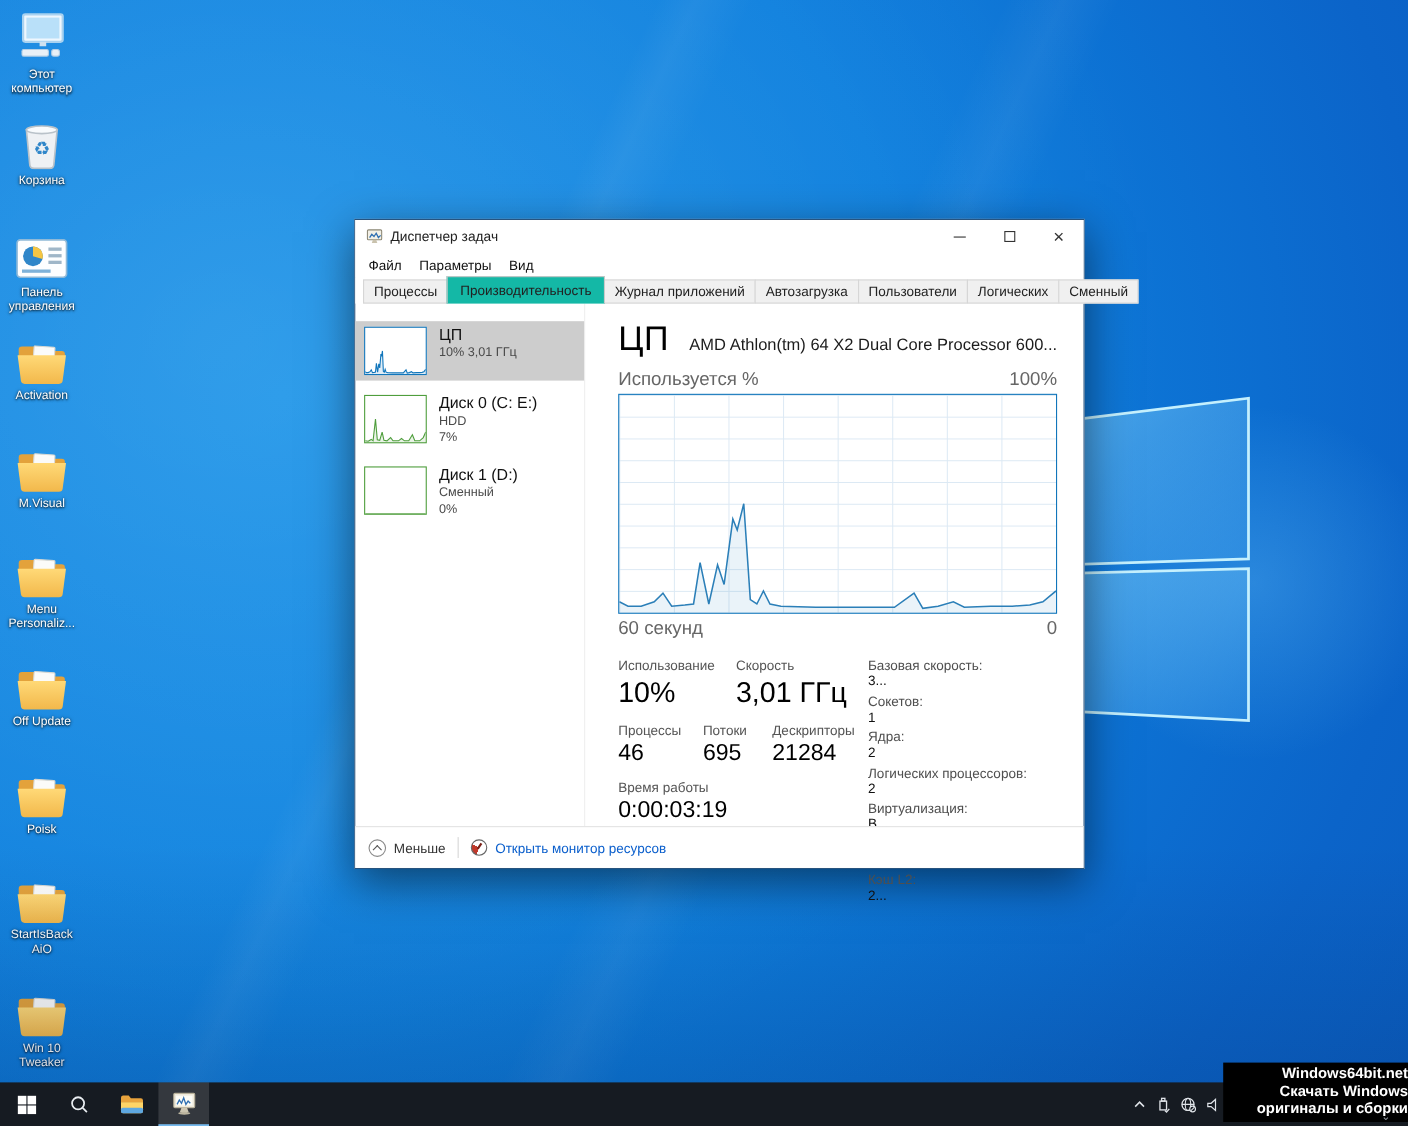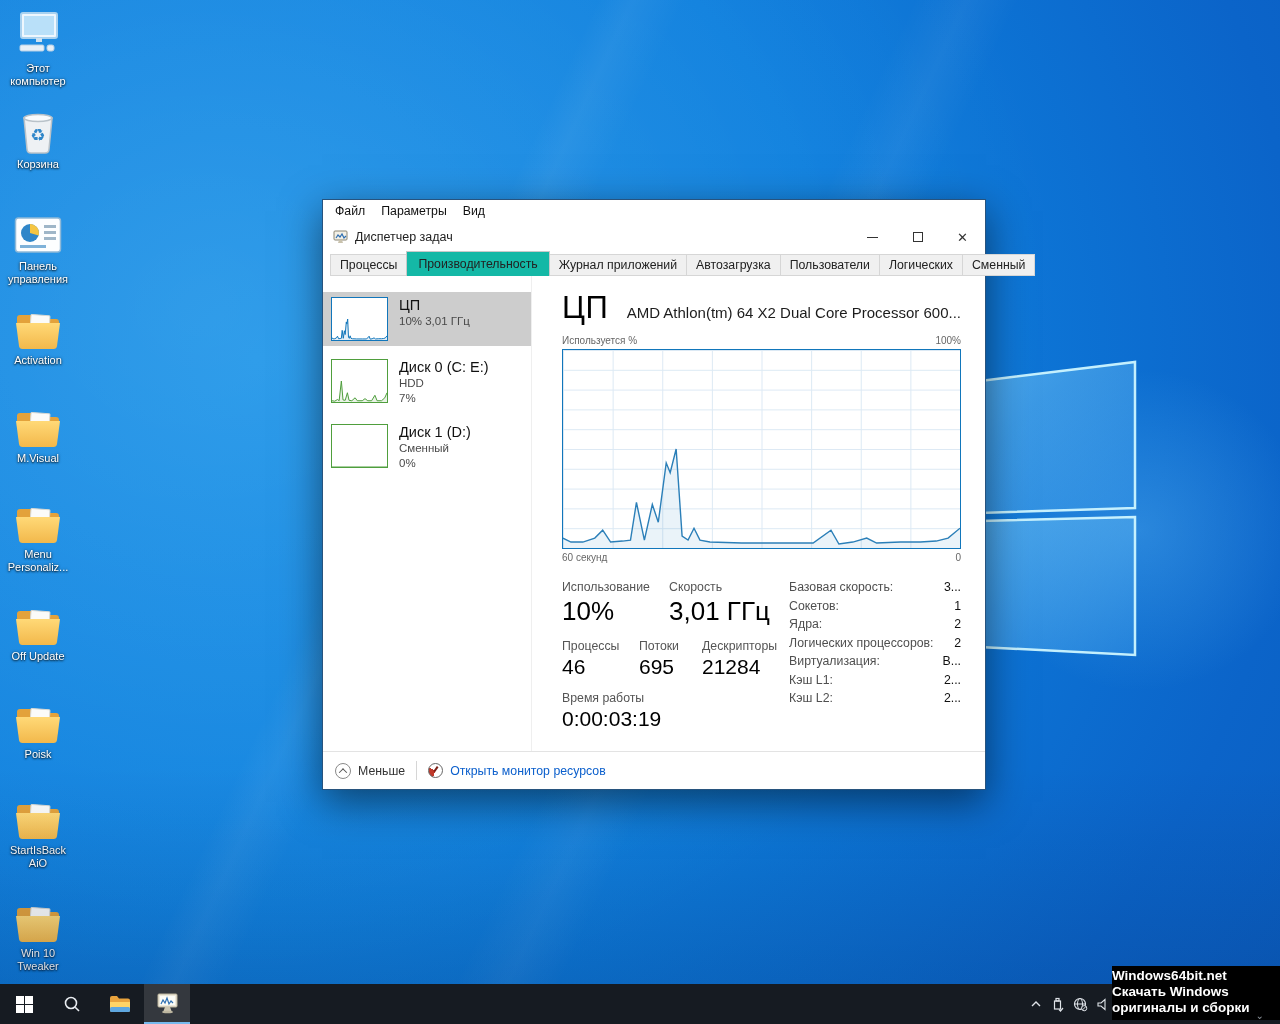--- a/index.html
+++ b/index.html
@@ -70,21 +70,21 @@
   .sb-graph.mem  { border:1px solid var(--memory-purple,#94489f); }
   .sb-graph.disk { border:1px solid var(--disk-green,#4f9e3d); }
   .sb-text .sb-title { font-size:14.5px; color:#111; margin-bottom:1px; }
   .sb-text .sb-sub { font-size:11.5px; color:#4a4a4a; line-height:15px; }
 
   
   #tm-main { flex:1; padding:14px 24px 0 30px; min-width:0; }
   #main-head { display:flex; align-items:baseline; }
   #main-head .hd { font-size:31px; font-weight:300; color:#000; letter-spacing:0.5px; }
   #main-head .proc { margin-left:auto; font-size:15px; color:#1c1c1c; white-space:nowrap; }
-  .graph-labels { display:flex; justify-content:space-between; font-size:10px; color:#666; margin-top:9px; }
+  .graph-labels { display:flex; justify-content:space-between; font-size:17px; color:#666; margin-top:9px; }
   .graph-labels.bottom { margin-top:3px; }
   #main-graph {
     margin-top:3px; height:200px; position:relative; border:1px solid var(--accent-blue,#1176bb);
     background-color:#fff;
     background-image:
       linear-gradient(to right, #dce9f4 1px, transparent 1px),
       linear-gradient(to bottom, #dce9f4 1px, transparent 1px);
     background-size:12.5% 10%;
   }
 
@@ -92,21 +92,21 @@
   #stats-left { flex:1; }
   .stat-grid { display:flex; margin-bottom:12px; }
   .stat .s-label { font-size:12.3px; color:#555; margin-bottom:2px; }
   .stat .s-big { font-size:26px; font-weight:300; color:#000; }
   .stat .s-med { font-size:21px; font-weight:300; color:#000; }
   .stat.w-usage { width:107px; }
   .stat.w-proc { width:77px; }
   .stat.w-thr { width:63px; }
 
   #stats-details { width:178px; margin-left:12px; font-size:12.3px; }
-  .det-row { display:flex; justify-content:space-between; margin-bottom:4.5px; }
+  .det-row { display:flex; justify-content:space-between; margin-bottom:4.5px;flex-direction:column; }
   .det-row .d-label { color:#4f4f4f; white-space:nowrap; }
   .det-row .d-value { color:#111; }
 
   
   #tm-footer {
     position:absolute; left:0; right:0; bottom:0; height:38px;
     border-top:1px solid #e3e3e3; background:#fff;
     display:flex; align-items:center; padding:0 12px;
   }
   .chev-circle {
@@ -130,21 +130,21 @@
     background:var(--taskbar-bg,#161b22); display:flex; align-items:stretch;
   }
   .tb-btn { width:48px; display:flex; align-items:center; justify-content:center; }
   .tb-btn.active { width:46px; background:rgba(255,255,255,0.13); border-bottom:2px solid #76b9ed; }
   #tray { position:absolute; right:170px; top:0; height:40px; display:flex; align-items:center; gap:9px; }
   .tray-ic { display:flex; }
 
   
   #watermark {
     position:absolute; right:0; bottom:4px; width:168px; height:54px;
-    background:#000; color:#fff; text-align:left; padding-top:2px; z-index:50;
+    background:#000; color:#fff; text-align:right; padding-top:2px; z-index:50;
   }
   #watermark .wm-line { font-size:13.5px; font-weight:bold; line-height:16px; white-space:nowrap; }
   #watermark .wm-chev { position:absolute; right:16px; bottom:-1px; color:#8d949c; font-size:10px; }
 </style>
 </head>
 <body>
 
 <div id="desktop">
   <div id="logo-glow"></div>
   <svg id="win-logo" width="200" height="340" viewBox="0 0 200 340">
@@ -277,46 +277,46 @@
         <path d="M2 8 q0-3 3-3 h11 l4 4 h21 q3 0 3 3 v3 H2 Z" fill="#e3a23b"></path>
         <rect x="15" y="5" width="19" height="29" rx="1" fill="#fbfbf9" stroke="#d8d8d2" transform="rotate(4 24 20)"></rect>
         <path d="M1 13 h44 l-3 23 q-0.4 3-3.4 3 H7.4 q-3 0-3.4-3 Z" fill="url(#fg)"></path>
       </svg>
     </div>
     <div class="lbl">Win 10 Tweaker</div>
   </div>
 </div>
 
 <div id="tm-window">
-  <div id="menubar">
-    <span class="menu-item">Файл</span>
-    <span class="menu-item">Параметры</span>
-    <span class="menu-item">Вид</span>
-  </div>
-
   <div id="titlebar">
     <span class="t-icon">
       <svg width="15" height="14" viewBox="0 0 15 14">
         <rect x="1" y="1" width="13" height="9" rx="1" fill="#f3f0e6" stroke="#8b8674"></rect>
         <polyline points="3,8 5,5 7,7 9,4 11,8 13,6" stroke="#2f6fb2" fill="none" stroke-width="1.2"></polyline>
         <path d="M6 10 h3 l1 3 h-5 z" fill="#c9c2ad"></path>
       </svg>
     </span>
     <span class="t-text">Диспетчер задач</span>
     <div id="win-controls">
       <div class="wc">
           <span class="min-glyph"></span>
         </div>
       <div class="wc">
           <span class="max-glyph"></span>
         </div>
       <div class="wc">
           <span class="close-glyph">✕</span>
         </div>
     </div>
+  </div>
+
+  <div id="menubar">
+    <span class="menu-item">Файл</span>
+    <span class="menu-item">Параметры</span>
+    <span class="menu-item">Вид</span>
   </div>
 
   <div id="tabstrip">
     <span class="tab">Процессы</span>
     <span class="tab active">Производительность</span>
     <span class="tab">Журнал приложений</span>
     <span class="tab">Автозагрузка</span>
     <span class="tab">Пользователи</span>
     <span class="tab">Логических</span>
     <span class="tab">Сменный</span>

